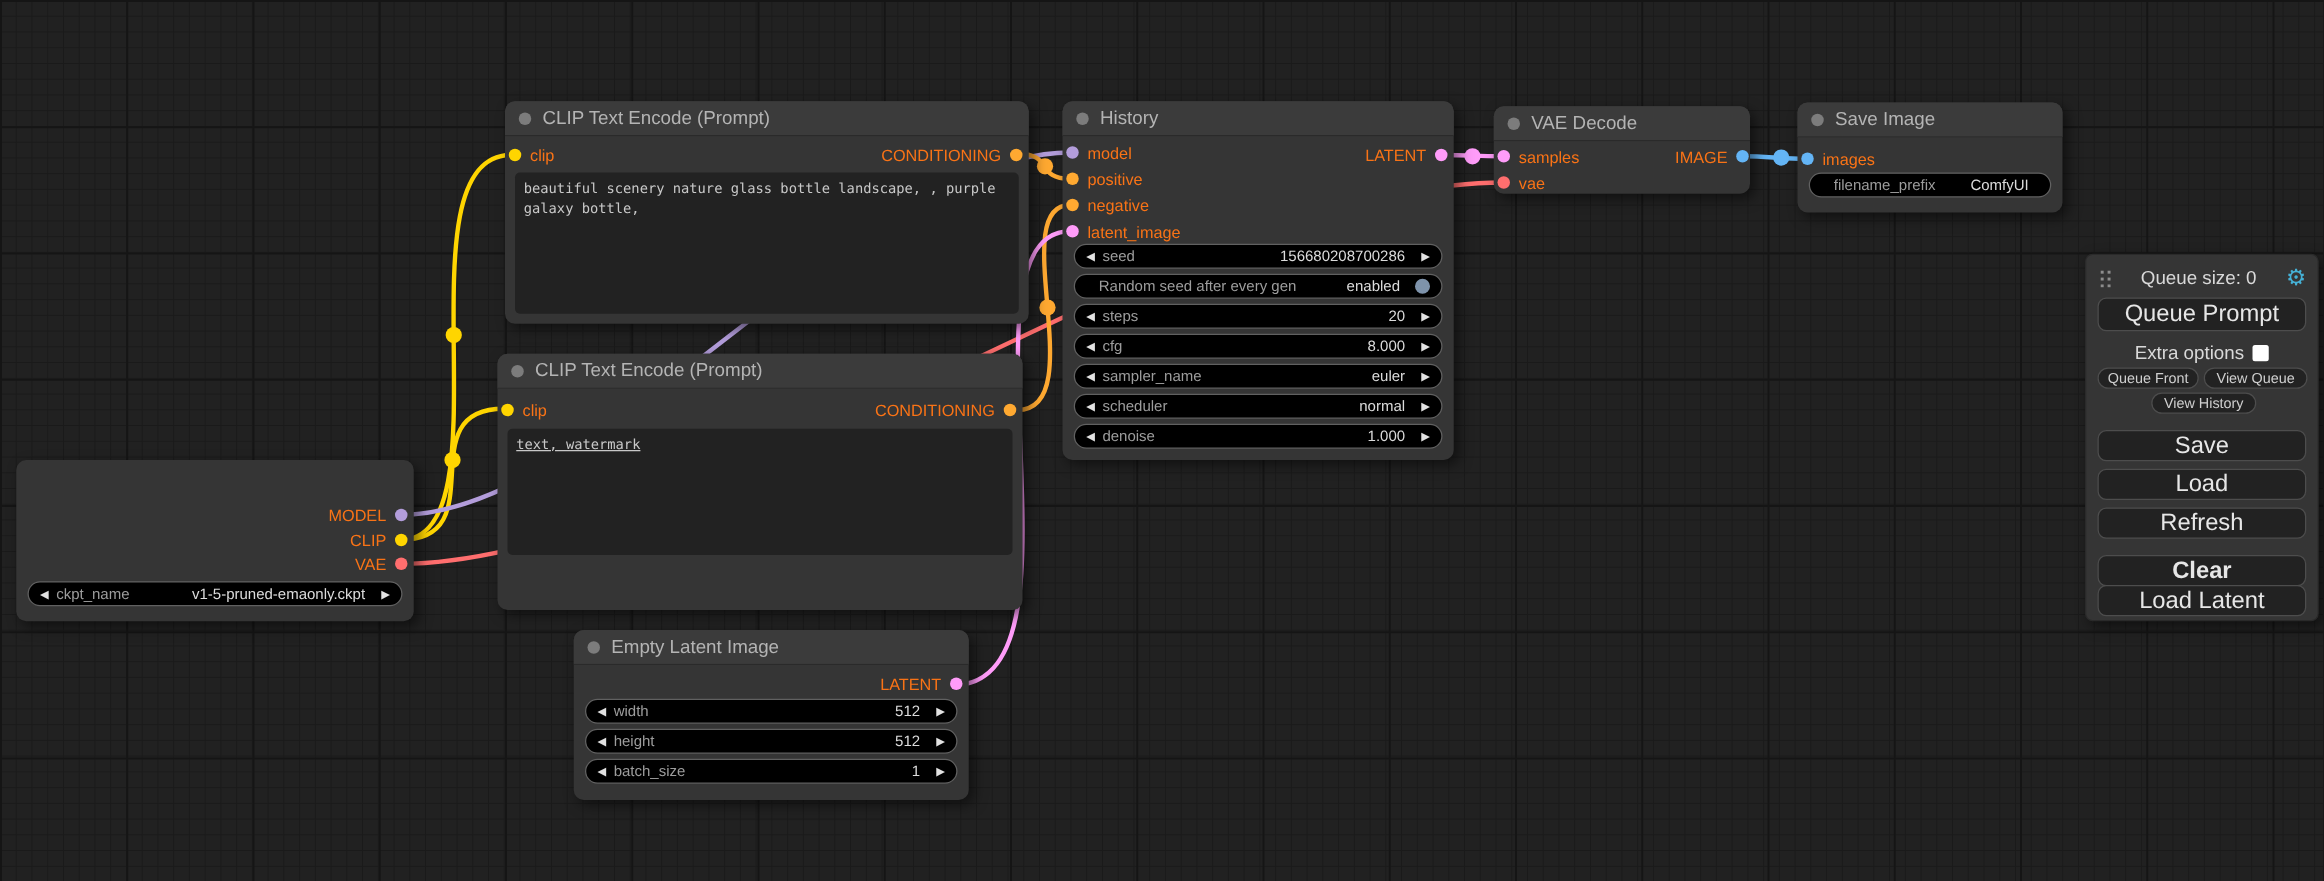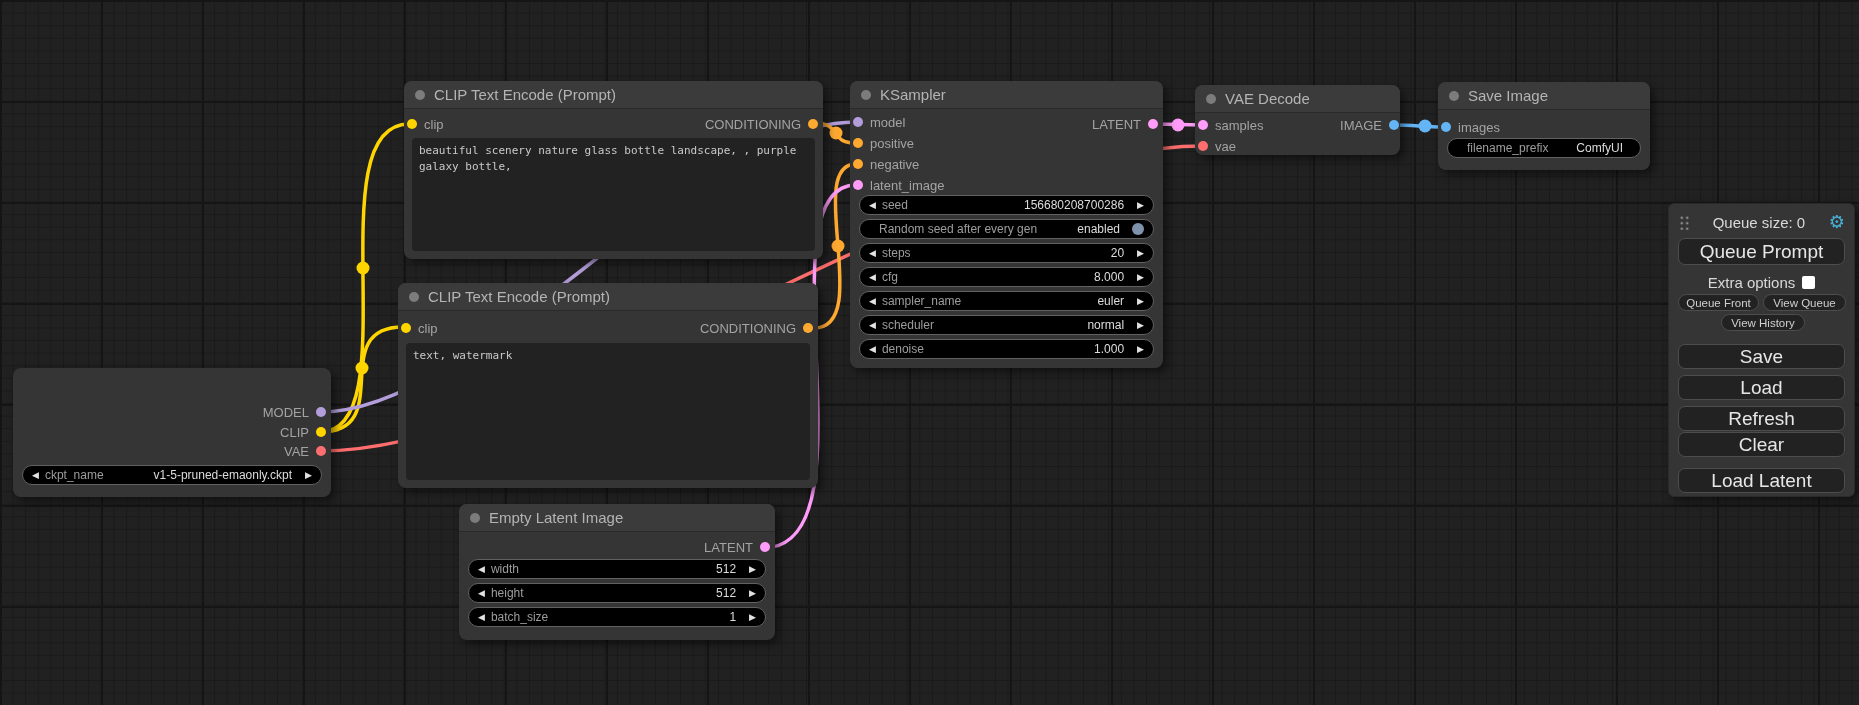--- a/index.html
+++ b/index.html
@@ -21,21 +21,21 @@
     position:absolute; z-index:2; background:#353535; border-radius:8px;
     box-shadow: 4px 4px 10px rgba(0,0,0,.5); color:#b8b8b8;
   }
   .node-header {
     height:28px; display:flex; align-items:center; gap:9px; padding:0 11px;
     background:#3b3b3b; border-radius:8px 8px 0 0; border-bottom:1px solid #2a2a2a;
   }
   .collapse-dot { width:10px; height:10px; border-radius:50%; background:#7c7c7c; flex:0 0 auto; }
   .node-title { font-size:15px; color:#b4b4b4; white-space:nowrap; }
 
-  .slot-row { position:absolute; height:18px; display:flex; align-items:center; gap:7px; font-size:13px; color:#a3a3a3; }
+  .slot-row { position:absolute; height:18px; display:flex; align-items:center; gap:7px; font-size:13px; color:#f97316; }
   .slot-row.in  { left:3px; }
   .slot-row.out { right:5px; }
   .port { width:10px; height:10px; border-radius:50%; flex:0 0 auto; }
 
   .pill {
     position:absolute; left:9px; right:9px; height:20px;
     background:#000000; border:1px solid #616161; border-radius:10px;
     display:flex; align-items:center; padding:0 9px; gap:6px;
     font-size:12px; color:#9d9d9d; white-space:nowrap;
   }
@@ -151,21 +151,21 @@
       <span class="node-title">CLIP Text Encode (Prompt)</span>
     </div>
     <div class="slot-row in" style="top:36px;">
       <span class="port" style="background: rgb(255, 213, 0);"></span>
       <span>clip</span>
     </div>
     <div class="slot-row out" style="top:36px;">
       <span>CONDITIONING</span>
       <span class="port" style="background: rgb(255, 169, 49);"></span>
     </div>
-    <textarea class="prompt-box" style="top: 60px; height: 137px;" spellcheck="false">text, watermark</textarea>
+    <textarea class="prompt-box" style="top: 60px; height: 101px; text-decoration: underline;" spellcheck="false">text, watermark</textarea>
   </div>
 
   <div class="node" style="left:459px; top:504px; width:316px; height:136px;">
     <div class="node-header">
       <span class="collapse-dot"></span>
       <span class="node-title">Empty Latent Image</span>
     </div>
     <div class="slot-row out" style="top:34px;">
       <span>LATENT</span>
       <span class="port" style="background: rgb(255, 156, 249);"></span>
@@ -186,21 +186,21 @@
       <span class="arrow">◀</span>
       <span>batch_size</span>
       <span class="val">1</span>
       <span class="arrow r">▶</span>
     </div>
   </div>
 
   <div class="node" style="left:850px; top:81px; width:313px; height:287px;">
     <div class="node-header">
       <span class="collapse-dot"></span>
-      <span class="node-title">KSampler</span>
+      <span class="node-title">History</span>
     </div>
     <div class="slot-row in" style="top:32px;">
       <span class="port" style="background: rgb(179, 157, 219);"></span>
       <span>model</span>
     </div>
     <div class="slot-row out" style="top:34px;">
       <span>LATENT</span>
       <span class="port" style="background: rgb(255, 156, 249);"></span>
     </div>
     <div class="slot-row in" style="top:53px;">
@@ -303,17 +303,17 @@
     <div class="extra-row">
       <span>Extra options</span>
       <span class="checkbox"></span>
     </div>
     <div class="btn small" style="top:90px; left:9px;  right:auto; width:81px;">Queue Front</div>
     <div class="btn small" style="top:90px; left:auto; right:8px; width:83px;">View Queue</div>
     <div class="btn small" style="top:110px; left:52px; right:auto; width:84px;">View History</div>
     <div class="btn" style="top:140px;">Save</div>
     <div class="btn" style="top:171px;">Load</div>
     <div class="btn" style="top:202px;">Refresh</div>
-    <div class="btn" style="top:228px;">Clear</div>
+    <div class="btn" style="top:240px;font-weight:bold;">Clear</div>
     <div class="btn" style="top:264px;">Load Latent</div>
   </div>
 
 </div>
 
 </body></html>

